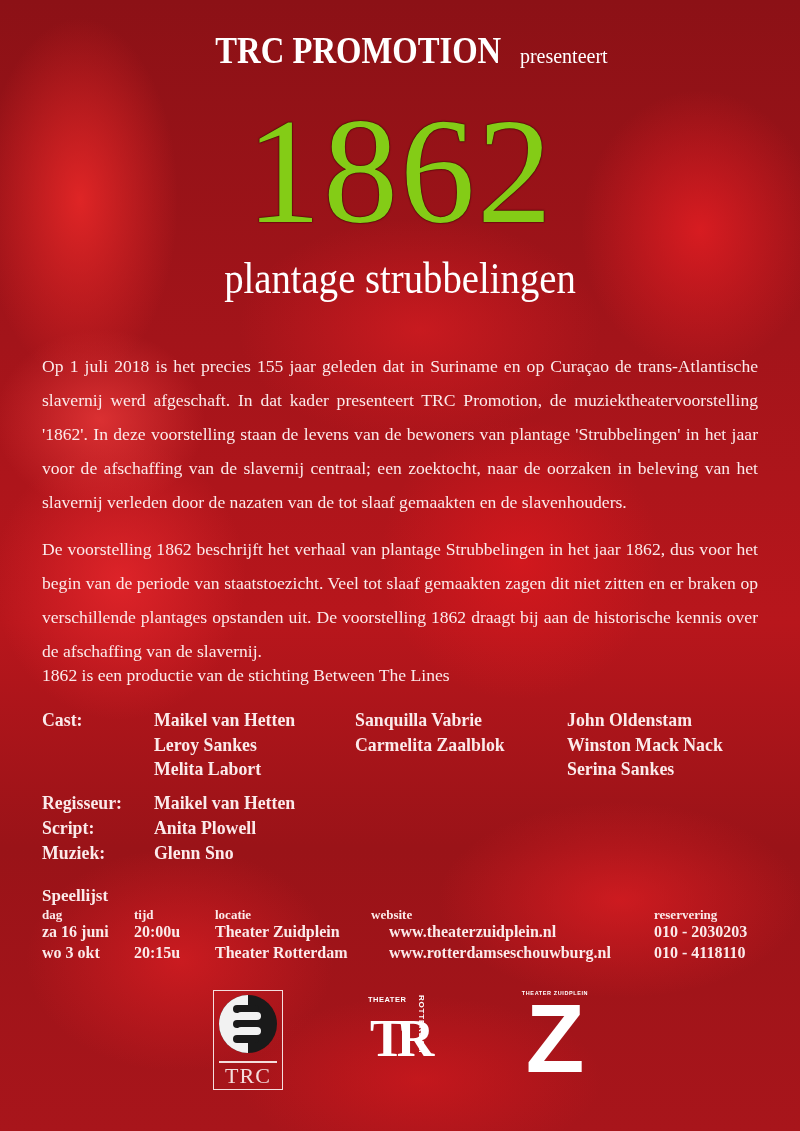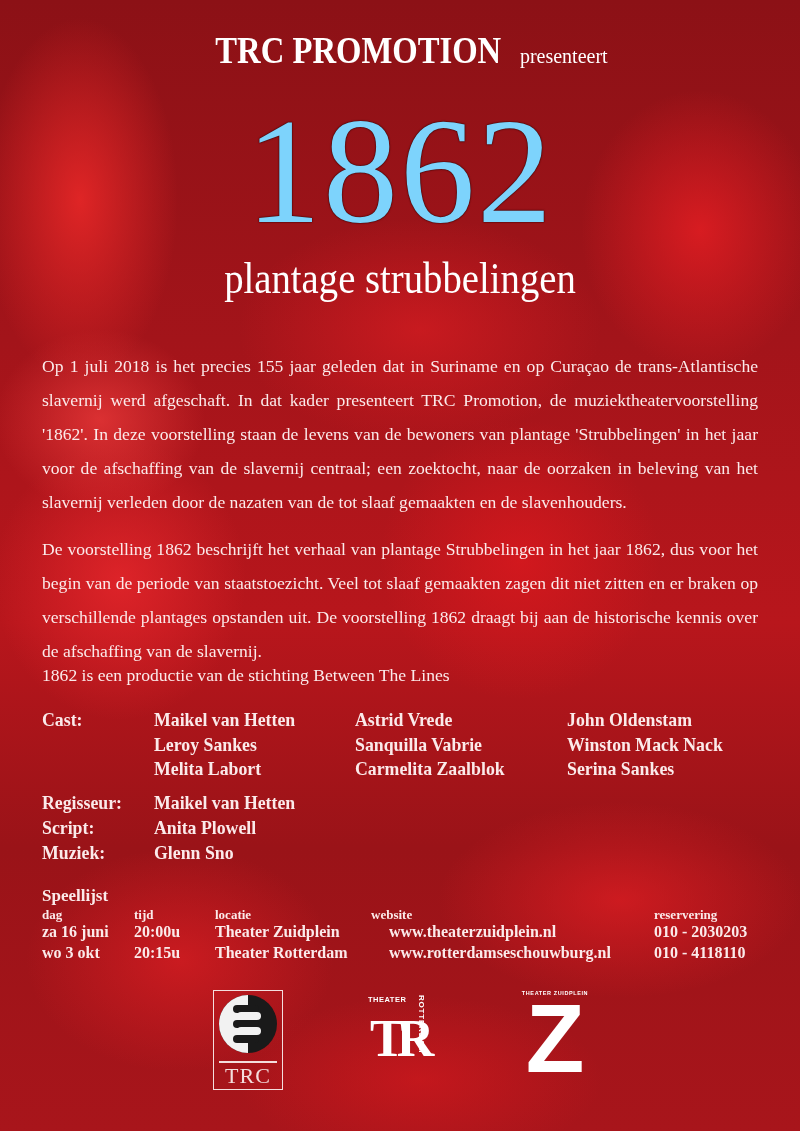--- a/index.html
+++ b/index.html
@@ -36,21 +36,21 @@
       transform: scaleX(0.86); display: inline-block;
     }
     .presents {
       font-family: "Liberation Serif", serif;
       font-size: 20px; color: #fff; margin-left: -10px;
       display: inline-block;
     }
     .title {
       left: 0; right: 0; top: 96px; text-align: center;
       font-family: "Liberation Serif", serif;
-      font-size: 150px; line-height: 150px; color: #7dd3fc;
+      font-size: 150px; line-height: 150px; color: #84cc16;
       text-shadow: 0 0 1px #2a0000, 0 0 2px #2a0000;
       letter-spacing: 2px;
     }
     .subtitle {
       left: 0; right: 0; top: 253px; text-align: center;
       font-family: "Liberation Serif", serif;
       font-size: 44px; color: #fff;
       transform: scaleX(0.88);
     }
     .para {
@@ -116,21 +116,20 @@
 <p class="abs para p3">1862 is een productie van de stichting Between The Lines</p>
 
 <div class="credits">
   <span class="lbl" style="top:708px">Cast:</span>
   <div class="col" style="left:154px; top:708px">
     <div>Maikel van Hetten</div>
     <div>Leroy Sankes</div>
     <div>Melita Labort</div>
   </div>
   <div class="col" style="left:355px; top:708px">
-    <div>Astrid Vrede</div>
     <div>Sanquilla Vabrie</div>
     <div>Carmelita Zaalblok</div>
   </div>
   <div class="col" style="left:567px; top:708px">
     <div>John Oldenstam</div>
     <div>Winston Mack Nack</div>
     <div>Serina Sankes</div>
   </div>
 
   <span class="lbl" style="top:791px">Regisseur:</span>

